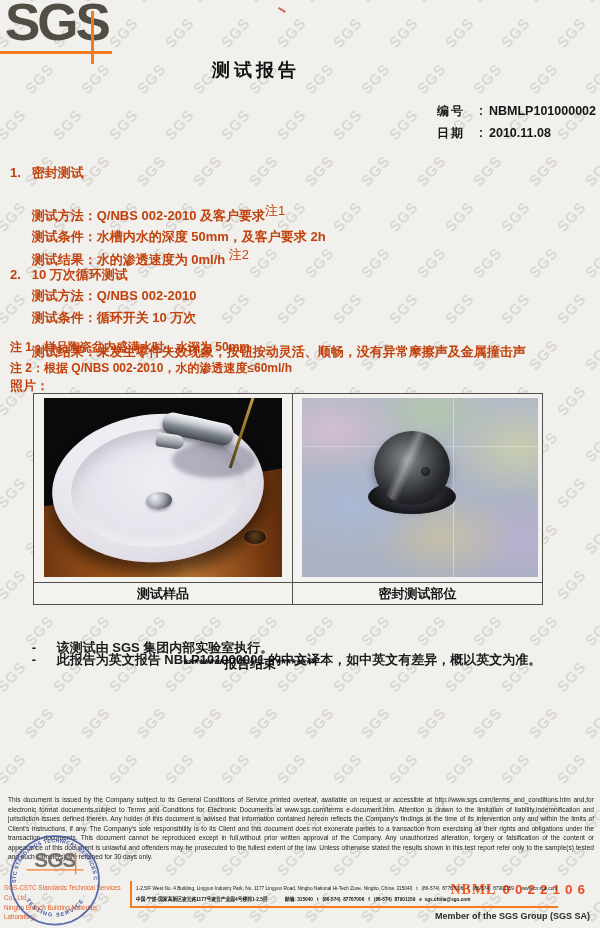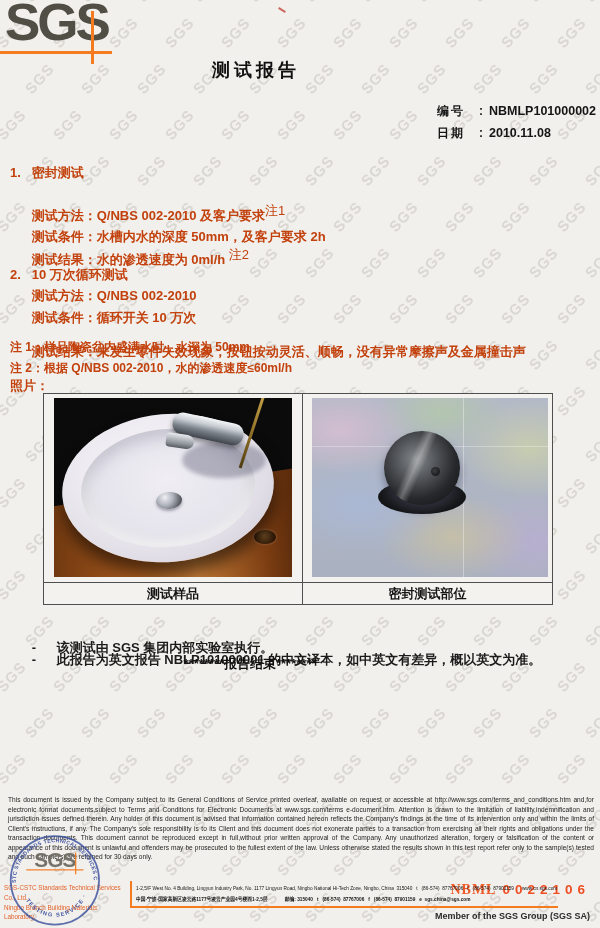--- a/index.html
+++ b/index.html
@@ -26,21 +26,21 @@
   .meta-row .col{display:inline-block;width:10px;font-weight:bold;}
   .meta-row .val{font-weight:bold;font-size:12.5px;}
 
   
   .line{position:absolute;left:10px;white-space:pre;font-size:13px;color:#c2410c;font-weight:bold;}
   .line .lbl{font-weight:bold;}
   .line sup{font-size:13px;font-weight:normal;vertical-align:super;}
   .line.note{font-size:12px;font-weight:bold;}
 
   
-  #photo-table{position:absolute;left:43px;top:393px;width:510px;height:212px;
+  #photo-table{position:absolute;left:33px;top:393px;width:510px;height:212px;
       border:1.5px solid #4f4f4f;display:grid;grid-template-columns:258px 1fr;
       grid-template-rows:188px 1fr;box-sizing:border-box;background:#f4f2ee;}
   .pcell{position:relative;}
   .pcell.right{border-left:1.5px solid #4f4f4f;}
   .capcell{border-top:1.5px solid #4f4f4f;display:flex;align-items:center;justify-content:center;
       font-size:13px;font-weight:bold;color:#141414;}
   .capcell.right{border-left:1.5px solid #4f4f4f;text-align:right;}
 
   
   #photoL{position:absolute;left:10px;top:4px;width:238px;height:179px;background:#0b0b0b;overflow:hidden;}

